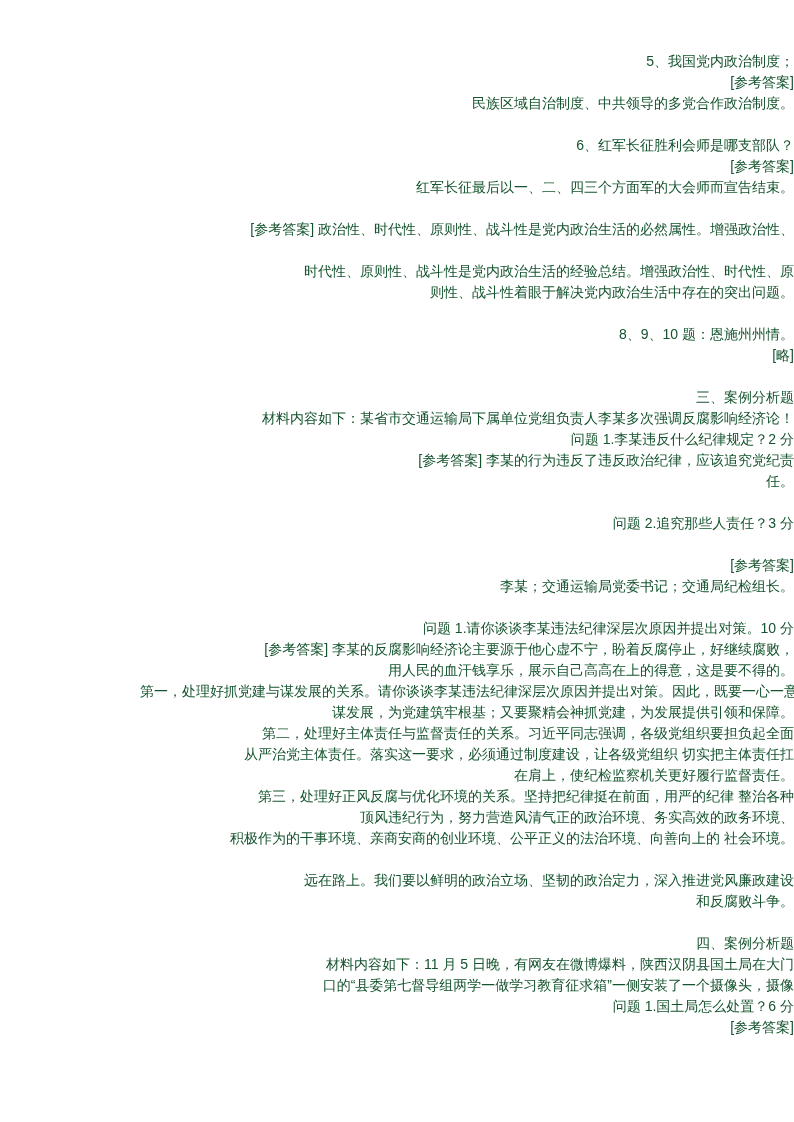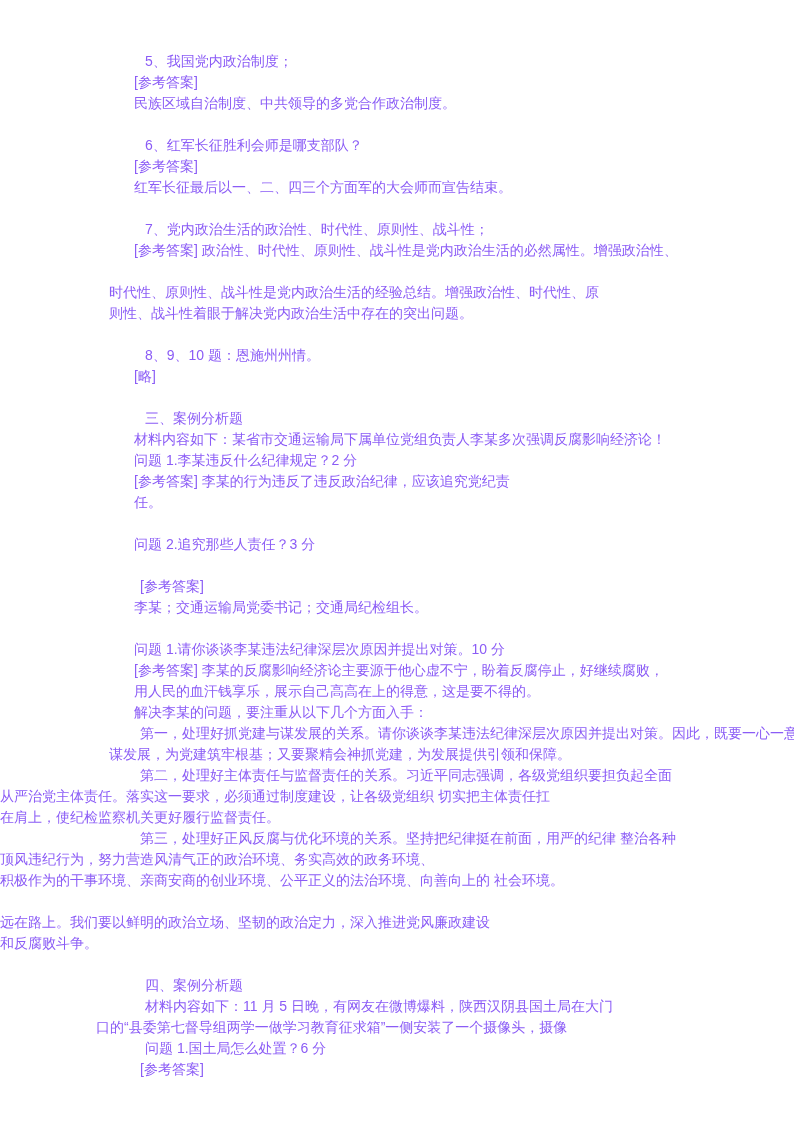--- a/index.html
+++ b/index.html
@@ -19,21 +19,22 @@
     height: 1122px;
     background: #ffffff;
     color: #000000;
     padding-top: 51px;
   }
   .text-line {
     height: 21px;
     line-height: 21px;
     font-size: 14px;
     white-space: pre;
-    color: #8b5cf6;
+    color: #14532d;
+    text-align: right;
   }
   
   .m-out2 { }   
   .m-out1 { margin-left: 96px; }   
   .m-out0 { margin-left: 109px; }  
   .m-base { margin-left: 134px; }  
   .m-ind1 { margin-left: 140px; }  
   .m-ind2 { margin-left: 145px; }  
 </style>
 </head>
@@ -41,21 +42,20 @@
 
 <div class="page" style="background: rgb(255, 255, 255); color: rgb(0, 0, 0);">
     <div class="text-line m-ind2">5、我国党内政治制度；</div>
     <div class="text-line m-base">[参考答案]</div>
     <div class="text-line m-base">民族区域自治制度、中共领导的多党合作政治制度。</div>
     <div class="text-line m-base">&nbsp;</div>
     <div class="text-line m-ind2">6、红军长征胜利会师是哪支部队？</div>
     <div class="text-line m-base">[参考答案]</div>
     <div class="text-line m-base">红军长征最后以一、二、四三个方面军的大会师而宣告结束。</div>
     <div class="text-line m-base">&nbsp;</div>
-    <div class="text-line m-ind2">7、党内政治生活的政治性、时代性、原则性、战斗性；</div>
     <div class="text-line m-base">[参考答案] 政治性、时代性、原则性、战斗性是党内政治生活的必然属性。增强政治性、</div>
     <div class="text-line m-base">&nbsp;</div>
     <div class="text-line m-out0">时代性、原则性、战斗性是党内政治生活的经验总结。增强政治性、时代性、原</div>
     <div class="text-line m-out0">则性、战斗性着眼于解决党内政治生活中存在的突出问题。</div>
     <div class="text-line m-base">&nbsp;</div>
     <div class="text-line m-ind2">8、9、10 题：恩施州州情。</div>
     <div class="text-line m-base">[略]</div>
     <div class="text-line m-base">&nbsp;</div>
     <div class="text-line m-ind2">三、案例分析题</div>
     <div class="text-line m-base">材料内容如下：某省市交通运输局下属单位党组负责人李某多次强调反腐影响经济论！</div>
@@ -64,21 +64,20 @@
     <div class="text-line m-base">任。</div>
     <div class="text-line m-base">&nbsp;</div>
     <div class="text-line m-base">问题 2.追究那些人责任？3 分</div>
     <div class="text-line m-base">&nbsp;</div>
     <div class="text-line m-ind1">[参考答案]</div>
     <div class="text-line m-base">李某；交通运输局党委书记；交通局纪检组长。</div>
     <div class="text-line m-base">&nbsp;</div>
     <div class="text-line m-base">问题 1.请你谈谈李某违法纪律深层次原因并提出对策。10 分</div>
     <div class="text-line m-base">[参考答案] 李某的反腐影响经济论主要源于他心虚不宁，盼着反腐停止，好继续腐败，</div>
     <div class="text-line m-base">用人民的血汗钱享乐，展示自己高高在上的得意，这是要不得的。</div>
-    <div class="text-line m-base">解决李某的问题，要注重从以下几个方面入手：</div>
     <div class="text-line m-ind1">第一，处理好抓党建与谋发展的关系。请你谈谈李某违法纪律深层次原因并提出对策。因此，既要一心一意</div>
     <div class="text-line m-out0">谋发展，为党建筑牢根基；又要聚精会神抓党建，为发展提供引领和保障。</div>
     <div class="text-line m-ind1">第二，处理好主体责任与监督责任的关系。习近平同志强调，各级党组织要担负起全面</div>
     <div class="text-line m-out2">从严治党主体责任。落实这一要求，必须通过制度建设，让各级党组织 切实把主体责任扛</div>
     <div class="text-line m-out2">在肩上，使纪检监察机关更好履行监督责任。</div>
     <div class="text-line m-ind1">第三，处理好正风反腐与优化环境的关系。坚持把纪律挺在前面，用严的纪律 整治各种</div>
     <div class="text-line m-out2">顶风违纪行为，努力营造风清气正的政治环境、务实高效的政务环境、</div>
     <div class="text-line m-out2">积极作为的干事环境、亲商安商的创业环境、公平正义的法治环境、向善向上的 社会环境。</div>
     <div class="text-line m-base">&nbsp;</div>
     <div class="text-line m-out2">远在路上。我们要以鲜明的政治立场、坚韧的政治定力，深入推进党风廉政建设</div>

